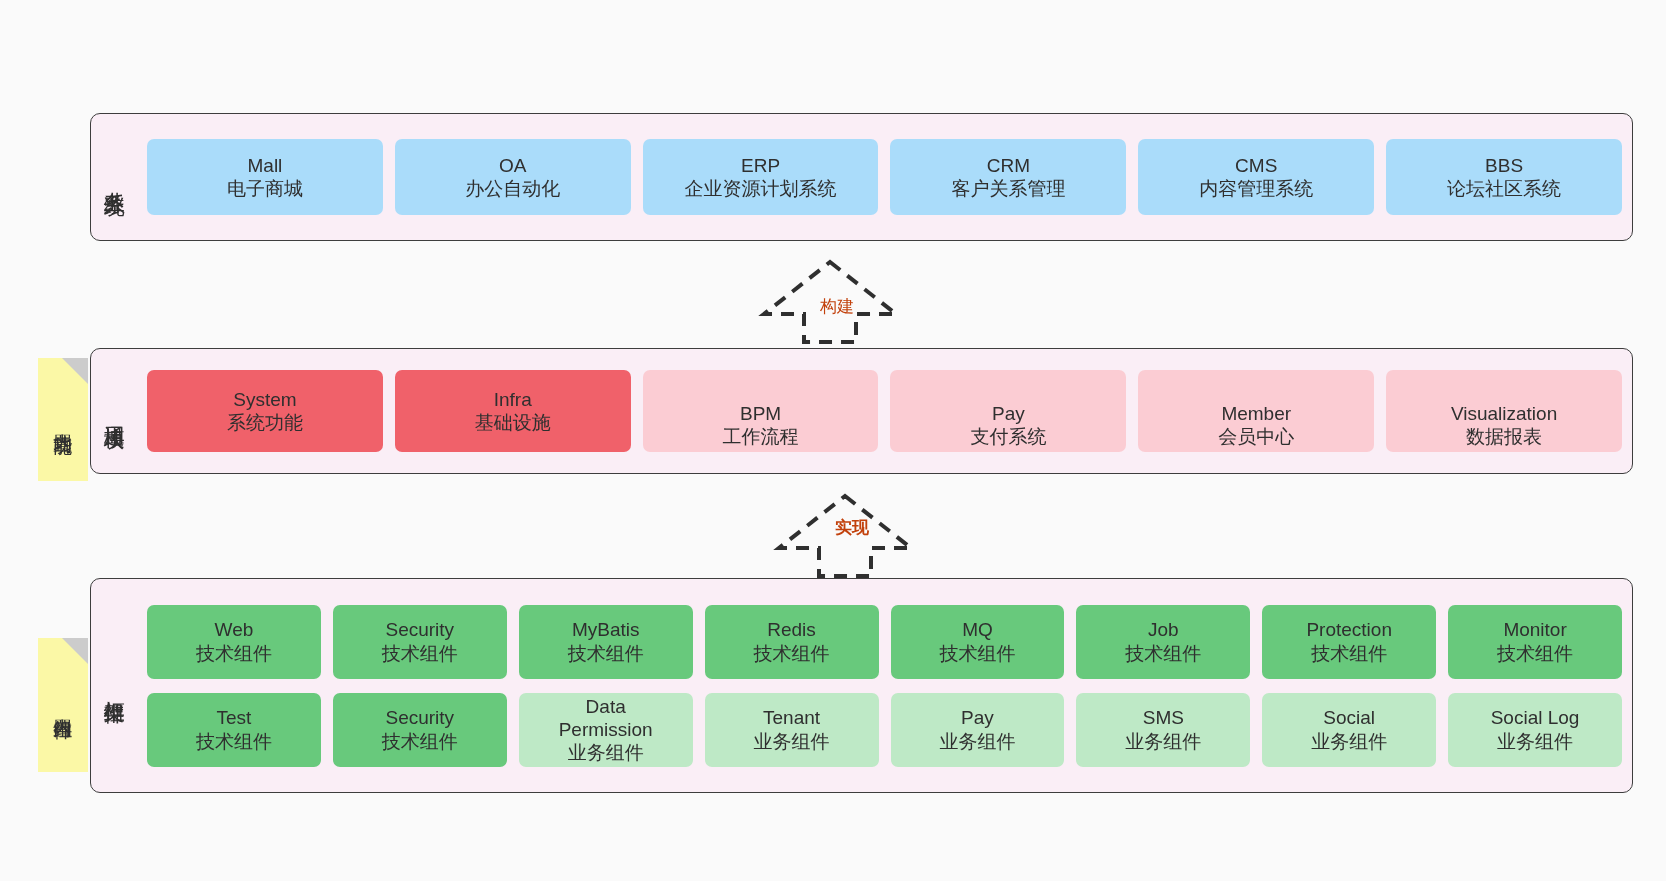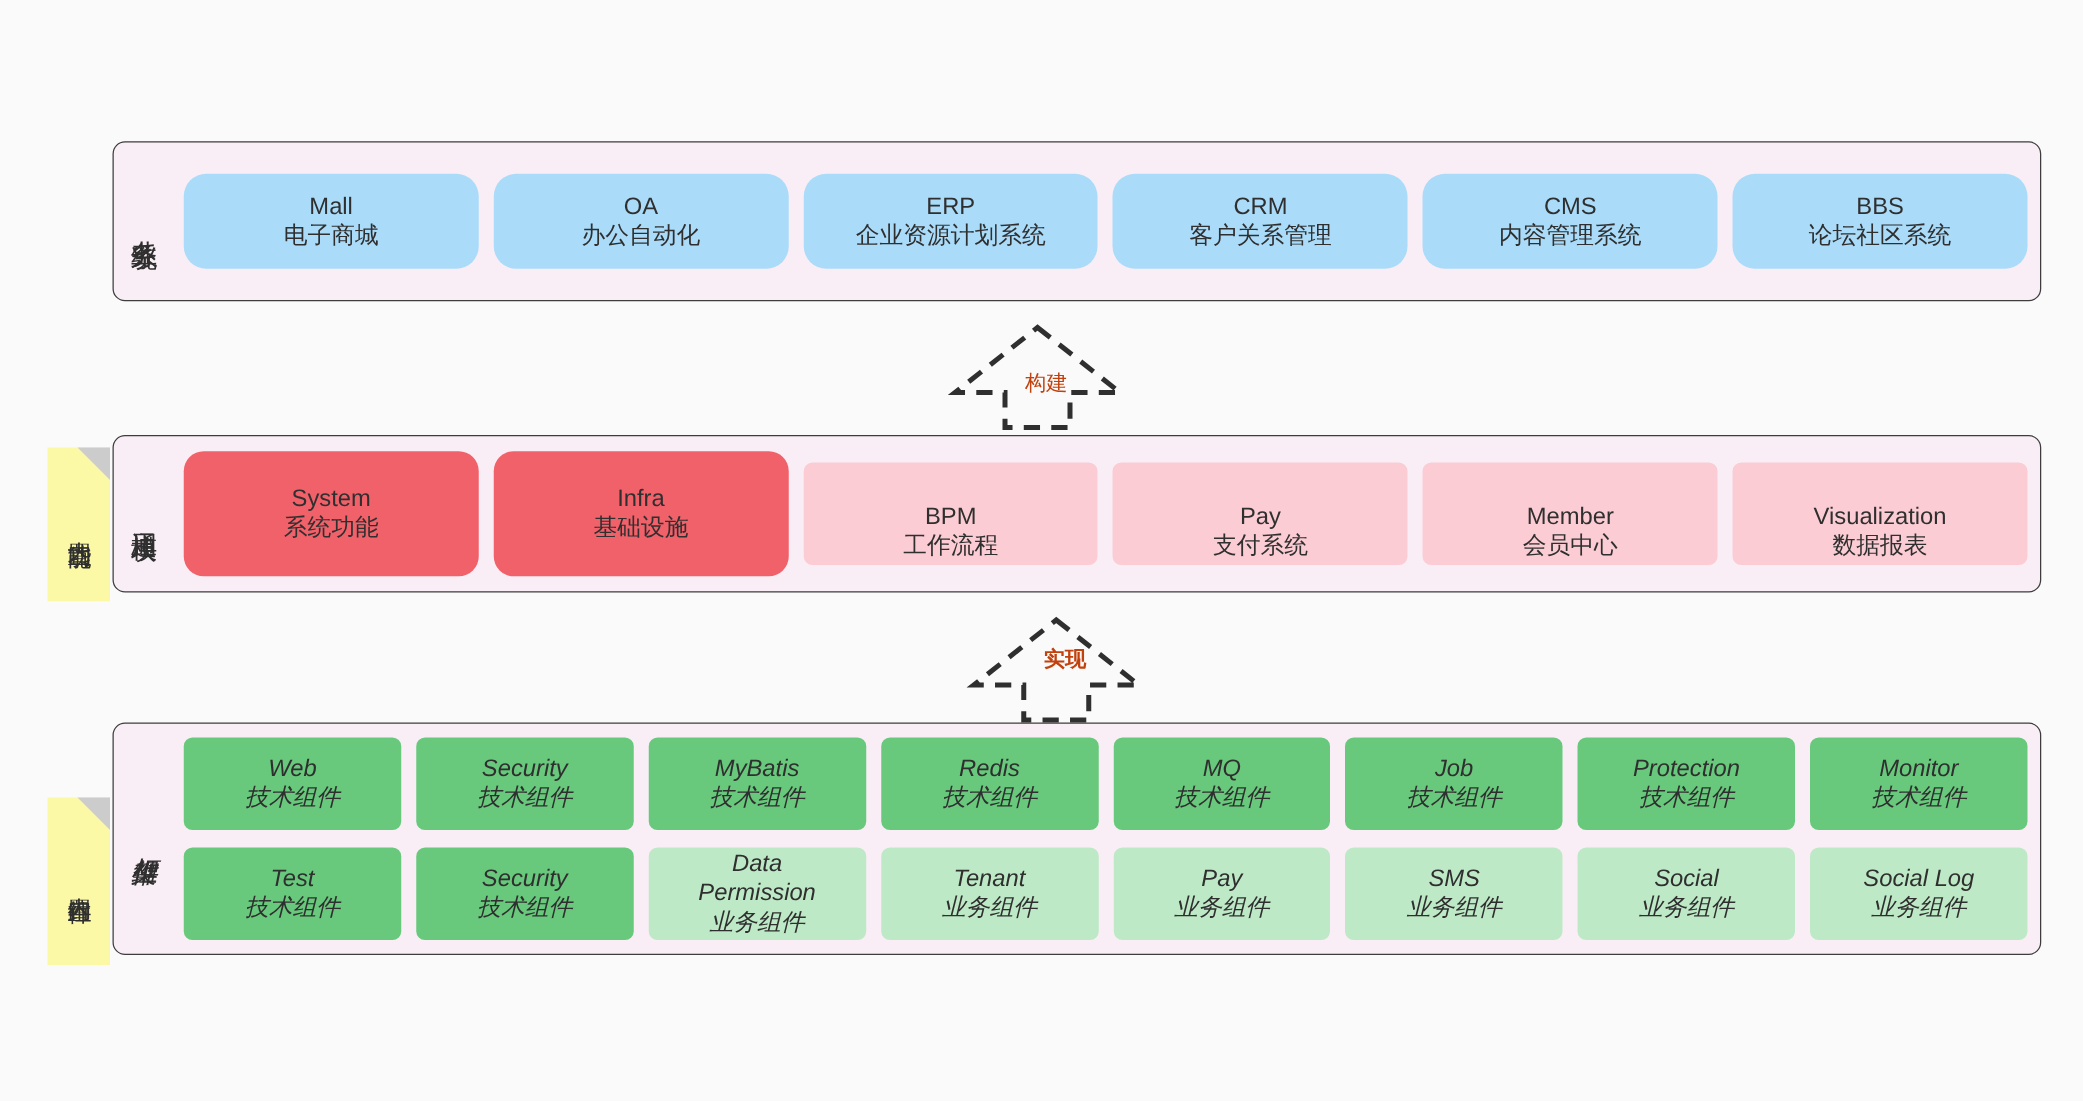--- a/index.html
+++ b/index.html
@@ -79,22 +79,22 @@
     align-items: center;
     justify-content: center;
     text-align: center;
     line-height: 1.22;
     color: #2f2f2f;
     padding: 4px 6px;
   }
   .node .t-en { font-size: 19px; }
   .node .t-cn { font-size: 19px; }
 
-  .node.biz { background: #aadcfa; height: 76px; border-radius: 18px; }
-  .node.mod-strong { background: #f0616a; height: 100px; border-radius: 16px; }
+  .node.biz { background: #aadcfa; height: 76px; }
+  .node.mod-strong { background: #f0616a; height: 82px; }
   .node.mod-light  { background: #fbccd3; height: 82px; justify-content: flex-end; }
   .node.comp-strong { background: #68c97c; height: 74px; }
   .node.comp-light  { background: #bee9c6; height: 74px; }
 
   
   .sticky {
     position: absolute;
     box-sizing: border-box;
     background: #fbf8a6;
     display: flex;
@@ -221,21 +221,21 @@
       <path d="M 70 4 L 136 56 L 96 56 L 96 84 L 44 84 L 44 56 L 4 56 Z" fill="none" stroke="#2f2f2f" stroke-width="4" stroke-dasharray="13 9" stroke-linejoin="miter"></path>
     </svg>
   </div>
   <div class="arrow-label" style="left:835px; top:516px;font-weight:bold;">实现</div>
 
   <div class="sticky" style="left:38px; top:638px; width:50px; height:134px;">
     <span class="fold"></span>
     <span>内置组件</span>
   </div>
 
-  <div class="layer" style="left:90px; top:578px; width:1543px; height:186px;font-style:italic;">
+  <div class="layer" style="left:90px; top:578px; width:1543px; height:215px;">
     <div class="layer-title">框架组件</div>
     <div class="layer-body two-rows">
 
       <div class="row">
         <div class="node comp-strong">
           <span class="t-en">Web</span>
           <span class="t-cn">技术组件</span>
         </div>
         <div class="node comp-strong">
           <span class="t-en">Security</span>

